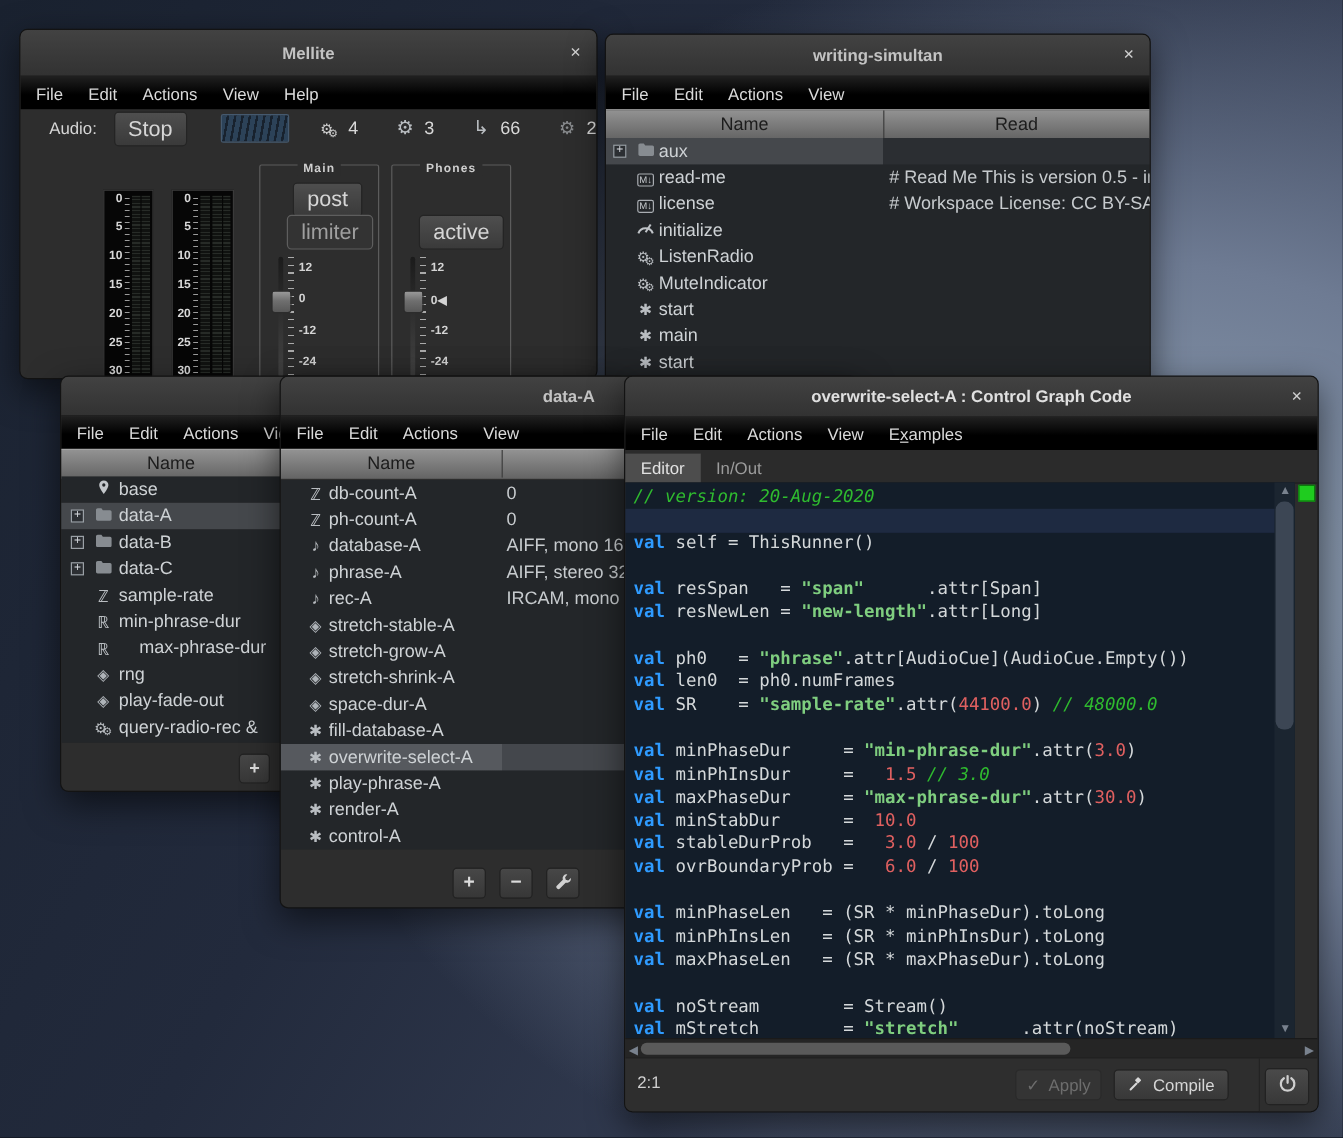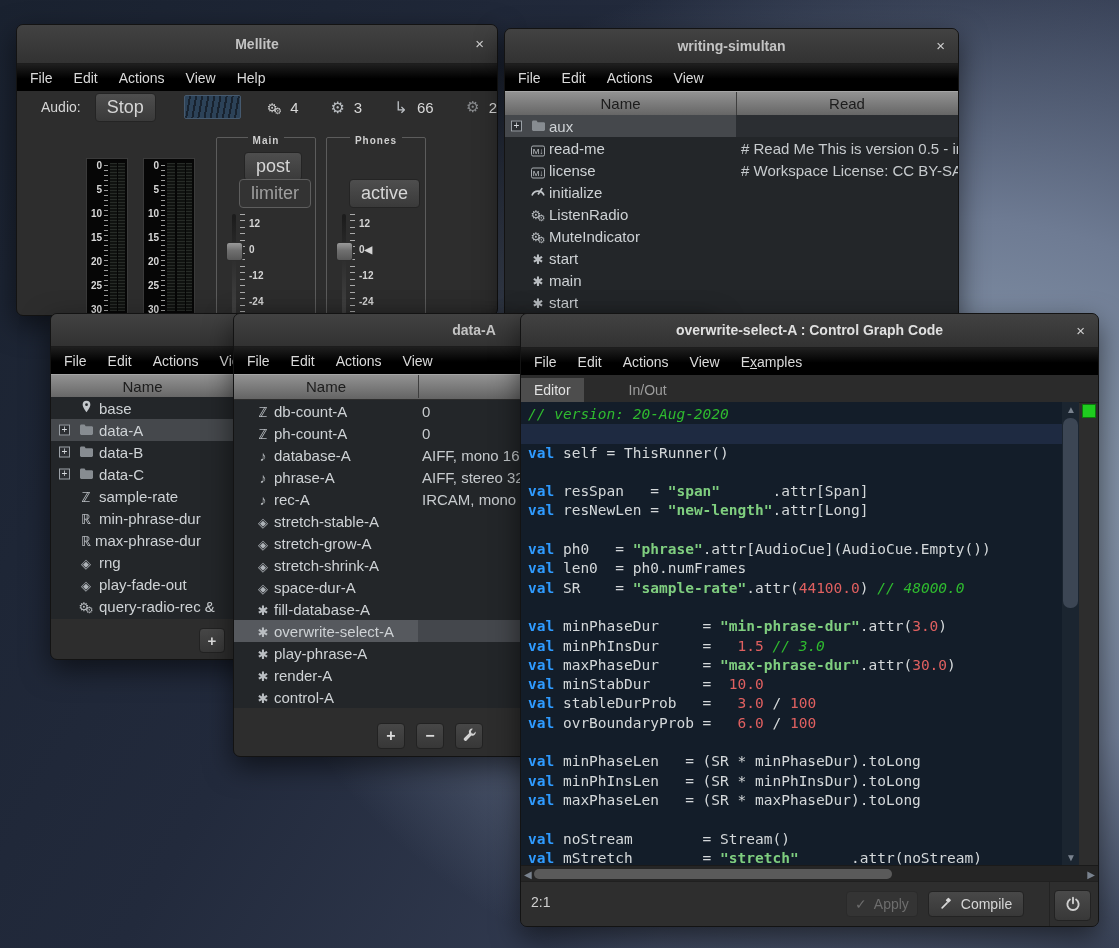--- a/index.html
+++ b/index.html
@@ -56,21 +56,21 @@
   .grp{position:absolute;border:1px solid #5c5c5c;border-radius:2px;}
   .grp .legend{position:absolute;top:-8px;left:0;right:0;text-align:center;}
   .grp .legend span{background:#2d2d2d;padding:0 5px;color:#cfcfcf;font-size:10px;font-weight:bold;letter-spacing:1px;}
   .fader-track{position:absolute;width:4px;background:linear-gradient(#1b1b1b,#444);border-radius:2px;}
   .fader-ruler{position:absolute;width:5px;background:repeating-linear-gradient(180deg,#aaa 0 1px,transparent 1px 6.5px);}
   .fader-thumb{position:absolute;width:15px;height:17px;border-radius:3px;
        background:linear-gradient(#9a9a9a,#6f6f6f 45%,#585858);border:1px solid #2c2c2c;}
   .ftick{position:absolute;color:#d4d4d4;font-size:10px;font-weight:bold;}
   
   .tabbar{position:absolute;left:0;right:0;top:61px;height:27px;background:#2b2b2b;border-bottom:1px solid #1e1e1e;
-       display:flex;align-items:flex-end;color:#9c9c9c;font-size:14px;gap:32px;}
+       display:flex;align-items:flex-end;color:#9c9c9c;font-size:14px;}
   .tab{padding:4px 13px;}
   .tab.active{background:#4d4d4d;color:#e2e2e2;}
   .editor{position:absolute;left:0;top:88px;width:558px;height:463px;background:#131d29;overflow:hidden;}
   .codepane{position:absolute;left:7px;top:3px;font-family:"DejaVu Sans Mono",monospace;
        font-size:14.5px;line-height:19.3px;white-space:pre;color:#d4d8da;}
   .cl{height:19.3px;}
   .cl.cur{background:#1e2a41;margin-left:-7px;padding-left:7px;width:540px;}
   .k{color:#2f9bff;font-weight:bold;}
   .s{color:#7fce7f;font-weight:bold;}
   .n{color:#e06060;}
@@ -292,21 +292,21 @@
         <div class="row">
           <span class="icon" style="left: 26px;"><i class="tx">ℤ</i></span>
           <span class="lab" style="left: 48px;">sample-rate</span>
         </div>
         <div class="row">
           <span class="icon" style="left: 26px;"><i class="tx">ℝ</i></span>
           <span class="lab" style="left: 48px;">min-phrase-dur</span>
         </div>
         <div class="row">
           <span class="icon" style="left: 26px;"><i class="tx">ℝ</i></span>
-          <span class="lab" style="left: 44px;">max-phrase-dur</span>
+          <span class="lab" style="left: 65px;">max-phrase-dur</span>
         </div>
         <div class="row">
           <span class="icon" style="left: 26px;"><i class="tx pat">◈</i></span>
           <span class="lab" style="left: 48px;">rng</span>
         </div>
         <div class="row">
           <span class="icon" style="left: 26px;"><i class="tx pat">◈</i></span>
           <span class="lab" style="left: 48px;">play-fade-out</span>
         </div>
         <div class="row">

